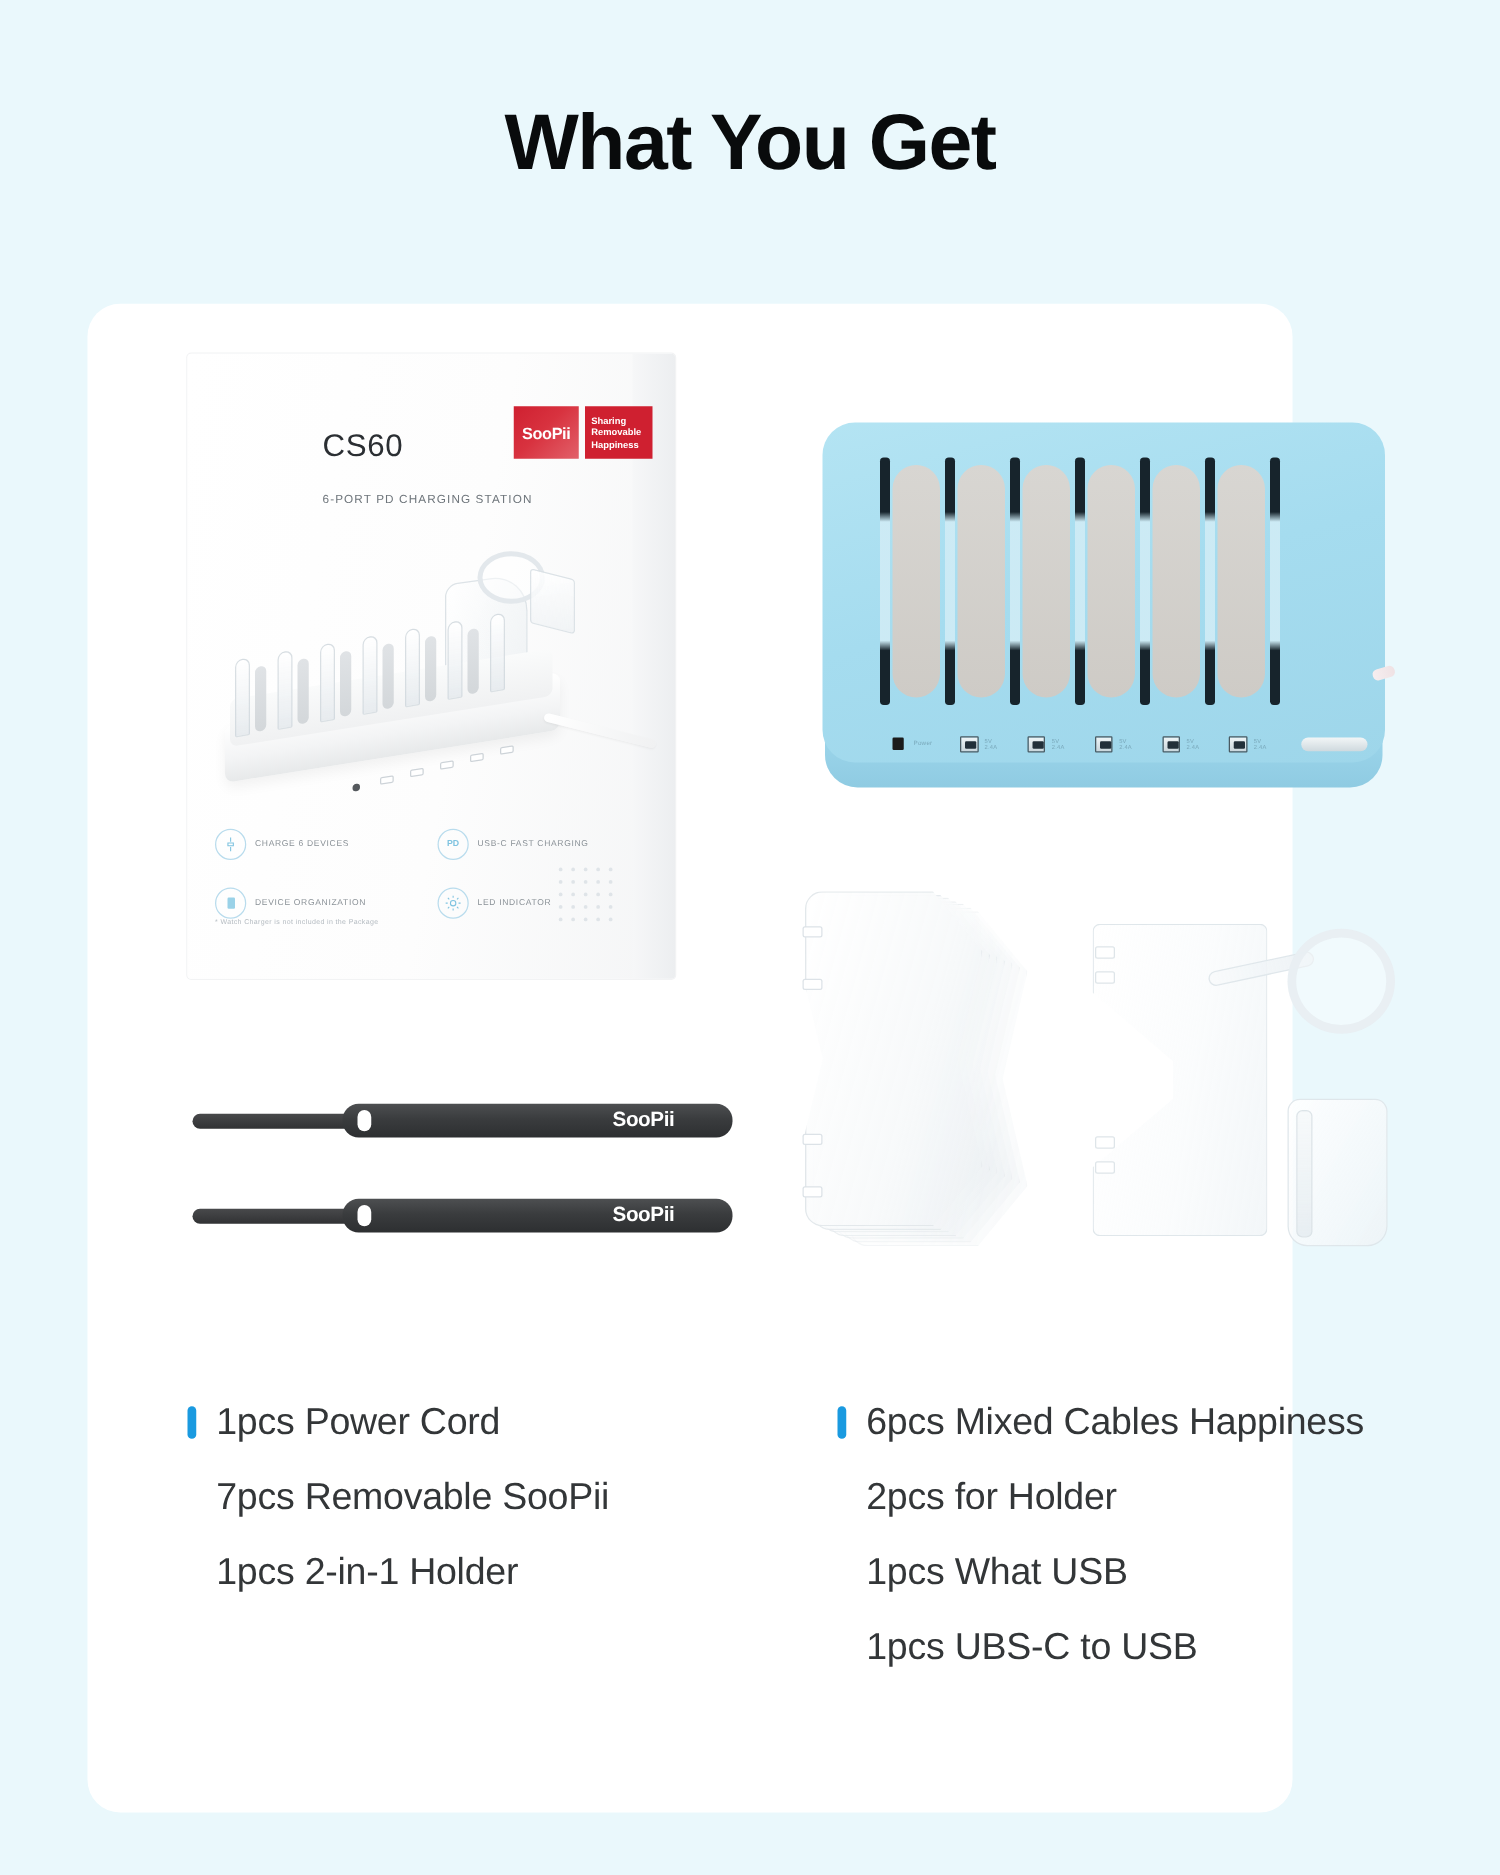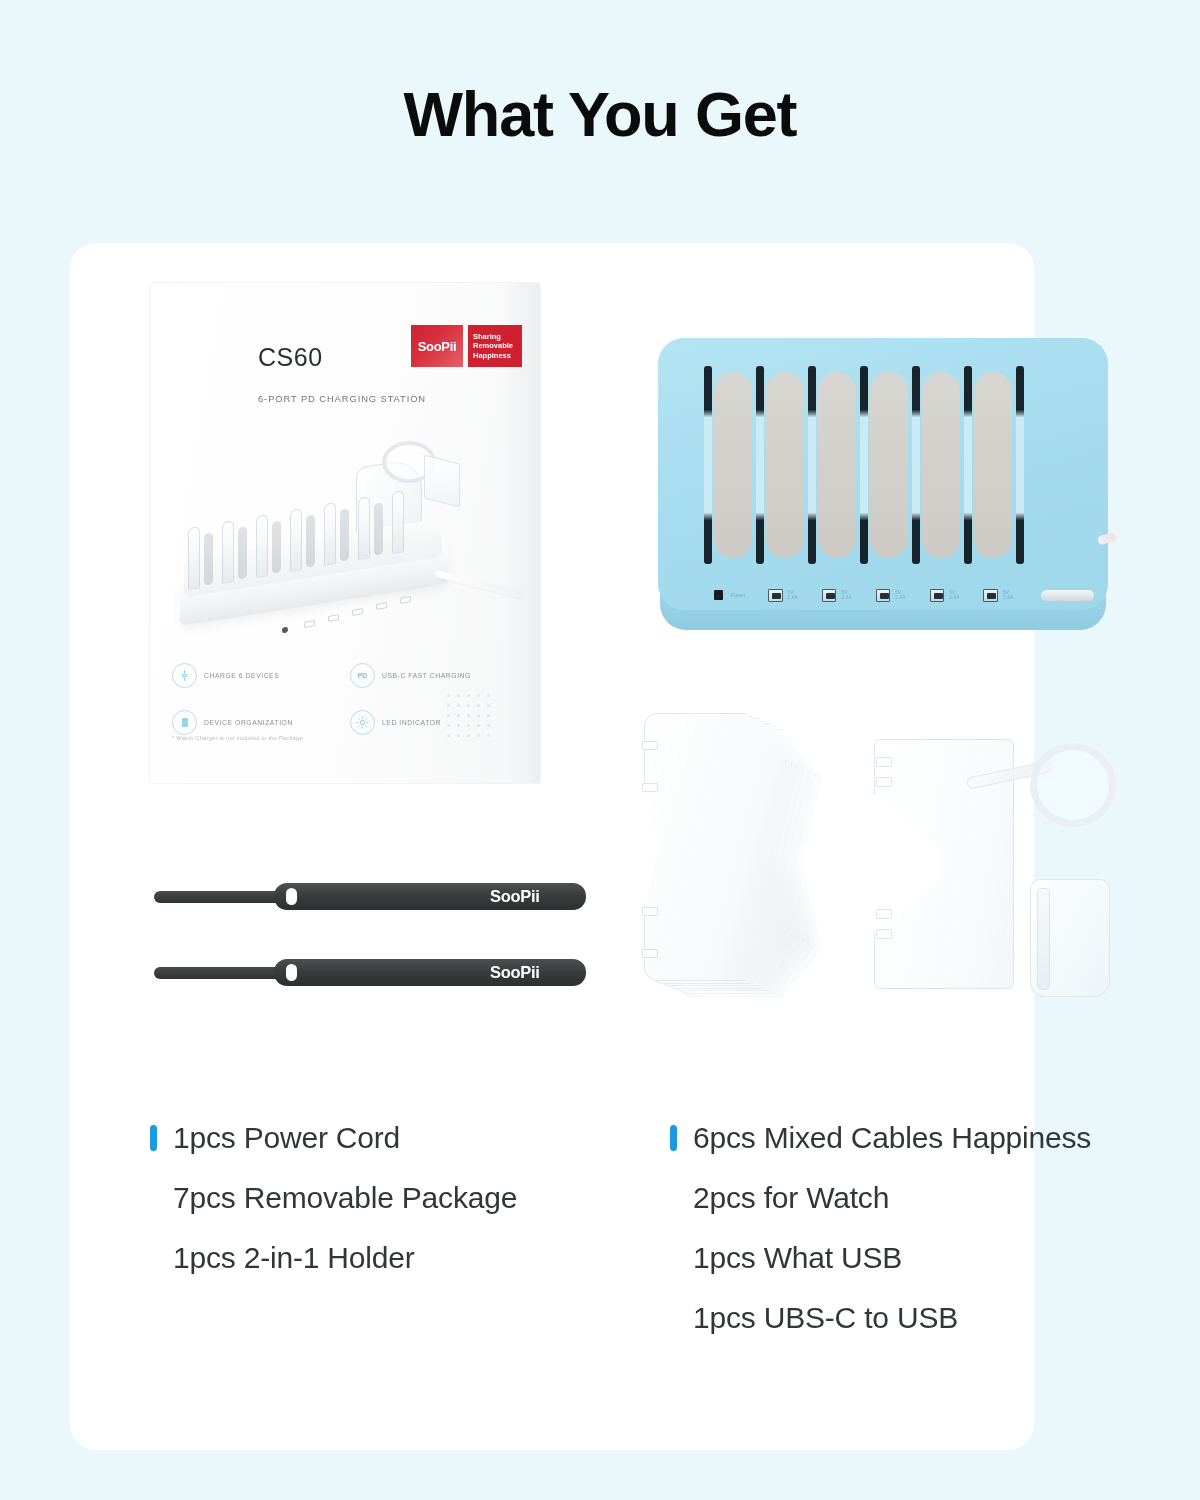--- a/index.html
+++ b/index.html
@@ -642,36 +642,36 @@
 
   <div class="lists">
 
     <div class="spec-col">
       <div class="spec-item">
         <div class="spec-bullet"></div>
         <div>1pcs Power Cord</div>
       </div>
       <div class="spec-item">
         <div class="spec-bullet hidden"></div>
-        <div>7pcs Removable Package</div>
+        <div>7pcs Removable SooPii</div>
       </div>
       <div class="spec-item">
         <div class="spec-bullet hidden"></div>
         <div>1pcs 2-in-1 Holder</div>
       </div>
     </div>
 
     <div class="spec-col">
       <div class="spec-item">
         <div class="spec-bullet"></div>
         <div>6pcs Mixed Cables Happiness</div>
       </div>
       <div class="spec-item">
         <div class="spec-bullet hidden"></div>
-        <div>2pcs for Watch</div>
+        <div>2pcs for Holder</div>
       </div>
       <div class="spec-item">
         <div class="spec-bullet hidden"></div>
         <div>1pcs What USB</div>
       </div>
       <div class="spec-item">
         <div class="spec-bullet hidden"></div>
         <div>1pcs UBS-C to USB</div>
       </div>
     </div>

